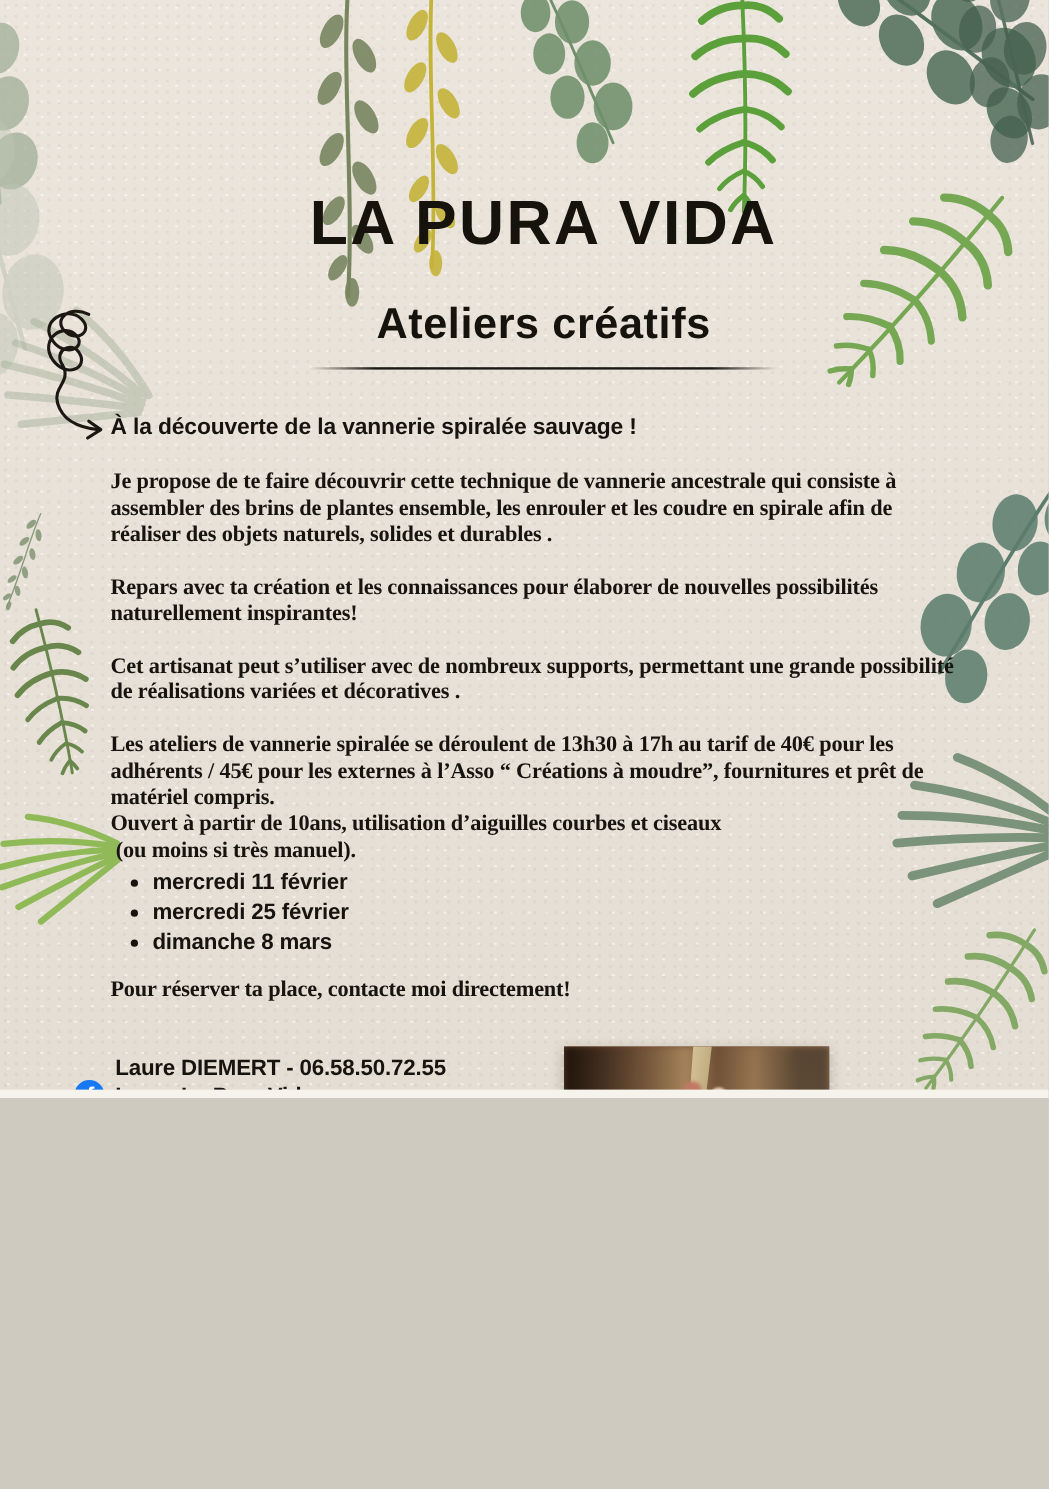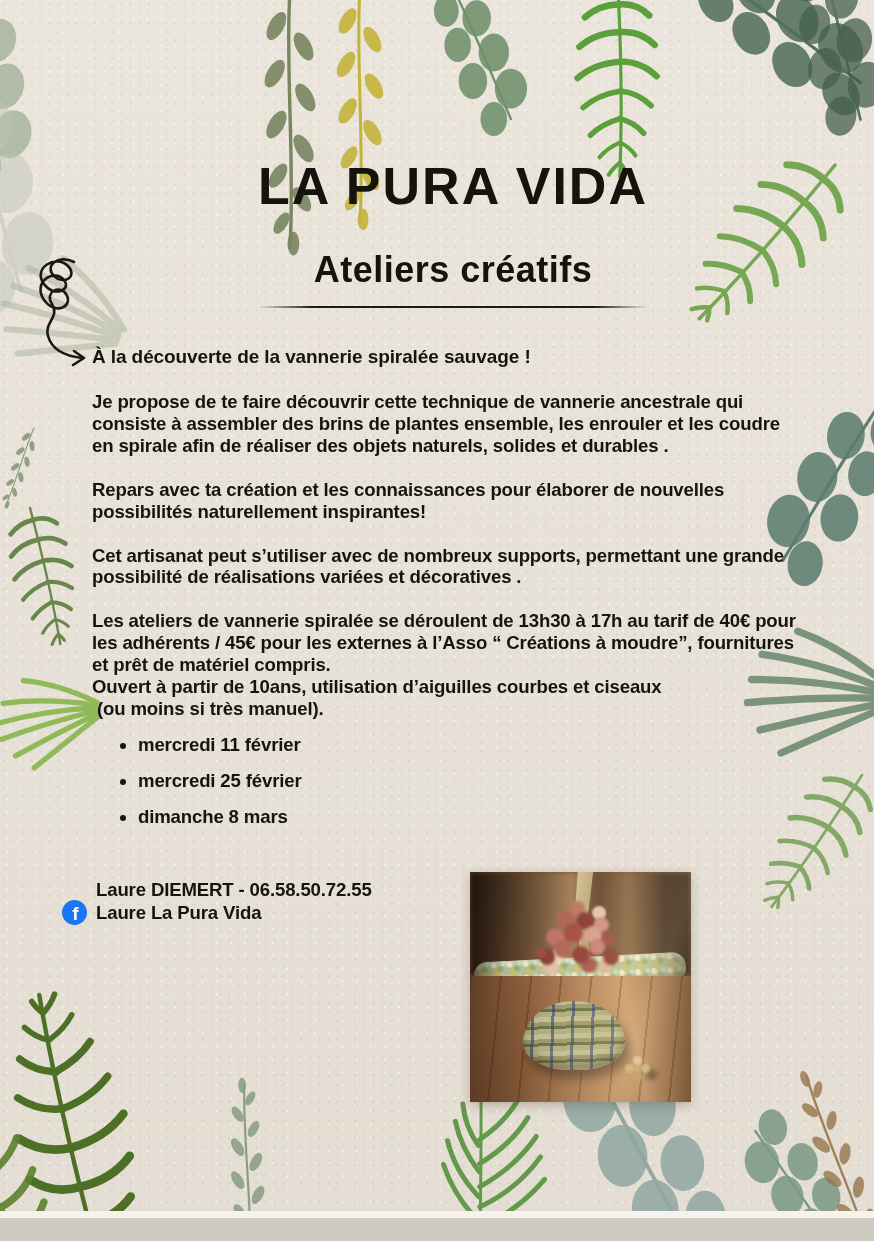--- a/index.html
+++ b/index.html
@@ -1,17 +1,17 @@
 <!DOCTYPE html>
 <html><head>
 <meta charset="utf-8">
 <style>
   html,body{margin:0;padding:0;background:#cfcac0;}
   .page{
-    position:relative;width:874px;height:1218px;overflow:hidden;margin:0 auto;
+    position:relative;width:874px;height:915px;overflow:hidden;margin:0 auto;
     background-color:#eae4db;
     background-image:
       radial-gradient(rgba(120,110,95,0.07) 1.2px, transparent 1.5px),
       radial-gradient(rgba(255,255,255,0.55) 1px, transparent 1.3px),
       linear-gradient(0deg, rgba(208,198,183,0.22), rgba(242,238,230,0.12));
     background-size:9px 9px, 14px 13px, 100% 100%;
     font-family:"Liberation Sans","DejaVu Sans",sans-serif;
     color:#17130e;
   }
   .botanicals{position:absolute;left:0;top:0;z-index:0;}
@@ -35,25 +35,25 @@
   .spiral-doodle{position:absolute;left:24px;top:256px;}
 
   .intro{
     position:absolute;left:92px;top:346px;margin:0;
     font-size:19px;font-weight:700;letter-spacing:-0.1px;text-align:center;
   }
   .textcol{
     position:absolute;left:92px;top:391px;width:706px;
     font-size:18.6px;line-height:21.9px;font-weight:700;letter-spacing:-0.15px;
   }
-  .textcol p{margin:0 0 22px 0;}
+  .textcol p{margin:0 0 22px 0;font-family:Liberation Serif, serif;}
   .textcol p.preline{white-space:pre-line;margin-bottom:4px;}
   .textcol p.meetup{margin-bottom:0;}
   .dates{list-style:disc;margin:0 0 4px 0;padding-left:32px;}
-  .dates li{margin:14px;}
+  .dates li{margin:3px;}
   .cta{margin-top:18px !important;}
 
   .contact{position:absolute;left:62px;top:879px;}
   .contact-row{display:flex;align-items:center;height:22.4px;text-align:center;}
   .icon-slot{width:27px;height:26px;flex:0 0 27px;display:flex;align-items:center;justify-content:flex-start;}
   .contact-text{font-size:18.6px;font-weight:700;letter-spacing:-0.15px;padding-left:7px;}
   .fb-badge{
     width:25px;height:25px;border-radius:50%;background:#1877f2;
     display:flex;align-items:center;justify-content:center;
   }
@@ -238,20 +238,21 @@
       <p>Repars avec ta création et les connaissances pour élaborer de nouvelles possibilités naturellement inspirantes!</p>
       <p>Cet artisanat peut s’utiliser avec de nombreux supports, permettant une grande possibilité de réalisations variées et décoratives .</p>
       <p class="preline">Les ateliers de vannerie spiralée se déroulent de 13h30 à 17h au tarif de 40€ pour les adhérents / 45€ pour les externes à l’Asso “ Créations à moudre”, fournitures et prêt de matériel compris.
 Ouvert à partir de 10ans, utilisation d’aiguilles courbes et ciseaux
 &nbsp;(ou moins si très manuel).</p>
       <ul class="dates">
         <li>mercredi 11 février</li>
         <li>mercredi 25 février</li>
         <li>dimanche 8 mars</li>
       </ul>
+      <p class="cta">Pour réserver ta place, contacte moi directement!</p>
     </div>
 
     <div class="contact">
       <div class="contact-row">
         <span class="icon-slot"></span>
         <span class="contact-text">Laure DIEMERT - 06.58.50.72.55</span>
       </div>
       <div class="contact-row">
         <span class="icon-slot">
           <span class="fb-badge">

